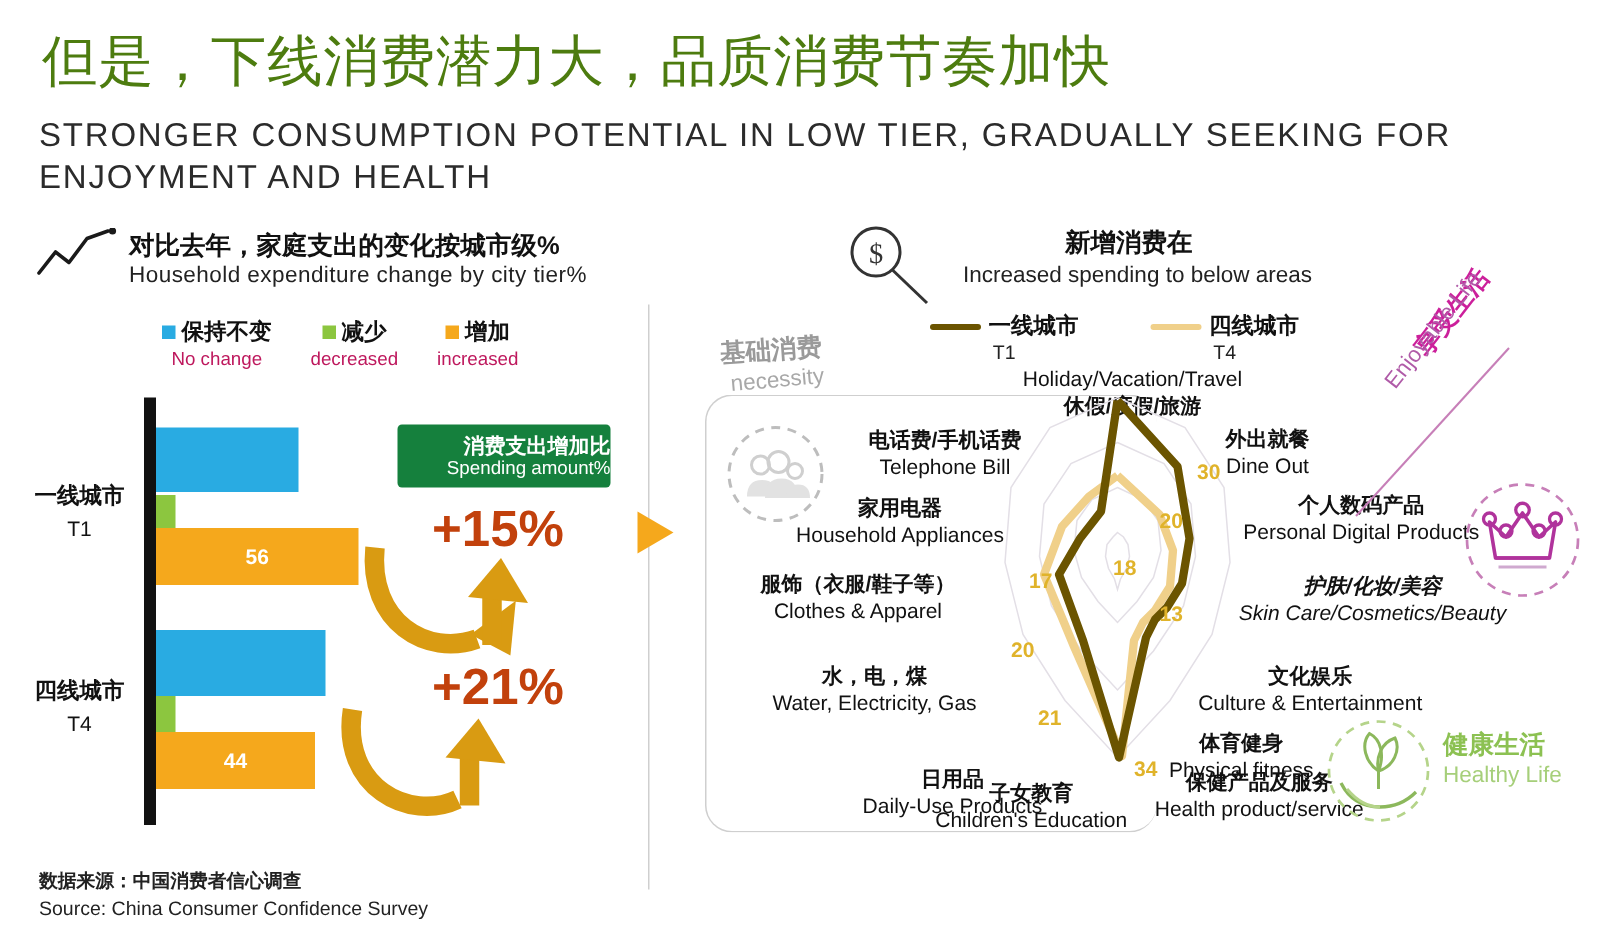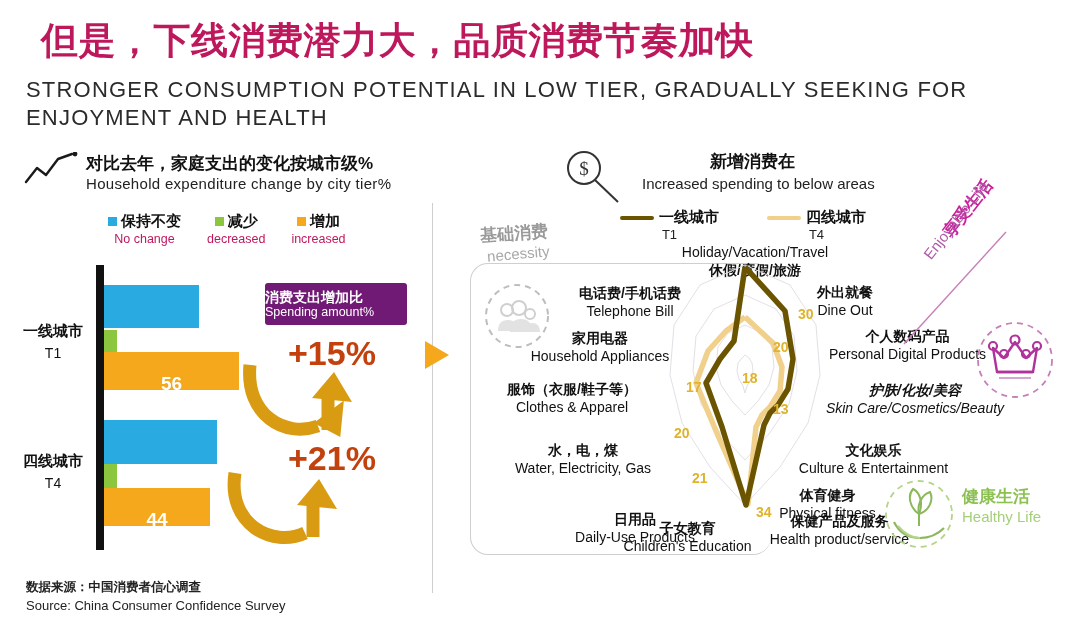--- a/index.html
+++ b/index.html
@@ -5,22 +5,22 @@
   html,body{margin:0;padding:0;}
   body{
     width:1080px;height:624px;background:#ffffff;
     font-family:"Liberation Sans","DejaVu Sans",sans-serif;
     color:#1a1a1a;overflow:hidden;position:relative;
   }
   .slide{position:absolute;inset:0;}
 
   
   .title-cn{
-    position:absolute;left:41px;top:16px;
-    font-size:37px;font-weight:700;letter-spacing:.5px;color:#be185d;
+    position:absolute;left:28px;top:16px;
+    font-size:37px;font-weight:400;letter-spacing:.5px;color:#4d7c0f;
     white-space:nowrap;
   }
   .title-en{
     position:absolute;left:26px;top:76px;width:1030px;
     font-size:22px;font-weight:400;letter-spacing:1.2px;color:#2b2b2b;
     line-height:1.28;
   }
 
   
   .v-divider{position:absolute;left:432px;top:203px;width:1px;height:390px;background:#cfcfcf;}
@@ -44,28 +44,28 @@
 
   .axis-bar{position:absolute;left:96px;top:265px;width:8px;height:285px;background:#111;}
 
   .cat{position:absolute;text-align:center;font-size:15px;font-weight:700;color:#111;line-height:1.45;width:110px;}
   .cat .t{font-weight:400;font-size:14px;}
   .cat-t1{left:-2px;top:320px;}
   .cat-t4{left:-2px;top:450px;}
 
   .bar{position:absolute;left:104px;}
   .bar .val{
-    position:absolute;left:0;top:13px;width:100%;height:100%;
+    position:absolute;left:0;top:0;width:100%;height:100%;
     display:flex;align-items:center;justify-content:center;
-    color:#fff;font-size:19px;font-weight:600;
+    color:#fff;font-size:14px;font-weight:600;
   }
 
   .orange-box{
     position:absolute;left:265px;top:283px;width:142px;height:42px;
-    background:#701a75;border-radius:3px;color:#fff;text-align:left;
+    background:#15803d;border-radius:3px;color:#fff;text-align:right;
     display:flex;flex-direction:column;justify-content:center;line-height:1.15;
   }
   .orange-box .ob-cn{font-size:14px;font-weight:700;}
   .orange-box .ob-en{font-size:12.5px;}
 
   .pct{position:absolute;font-size:34px;font-weight:800;color:#c2410c;letter-spacing:0px;}
   .pct-15{left:288px;top:334px;}
   .pct-21{left:288px;top:439px;}
 
   .curve{position:absolute;}

